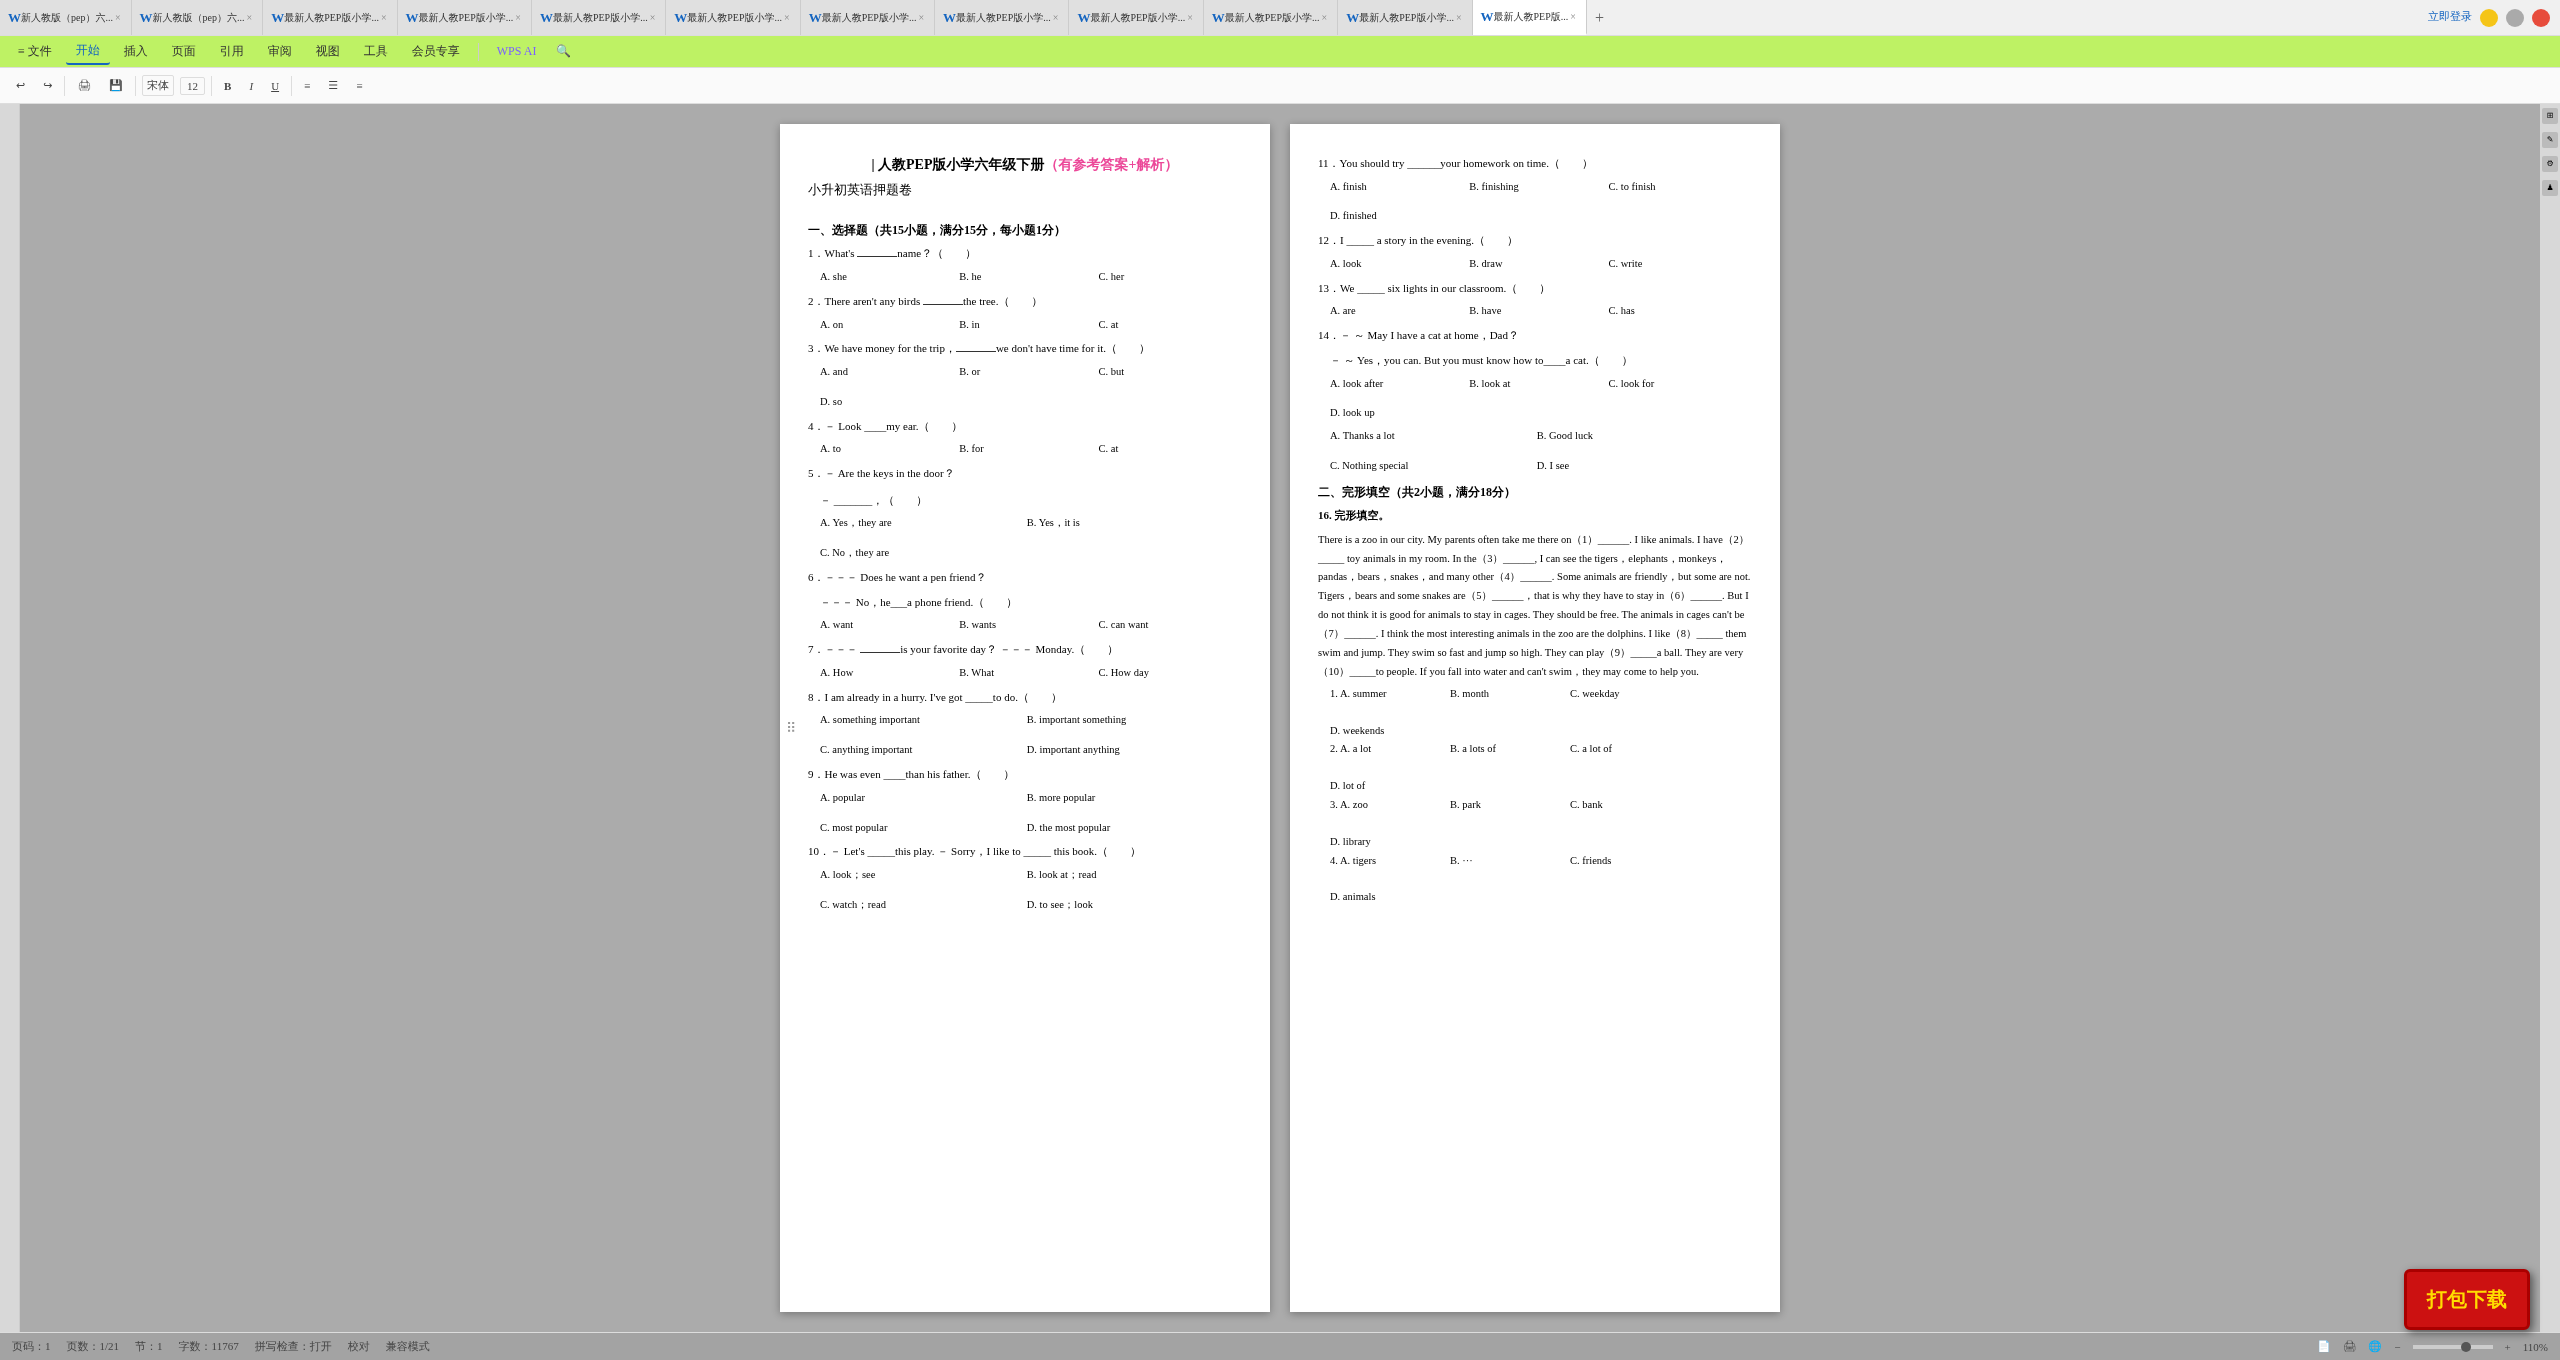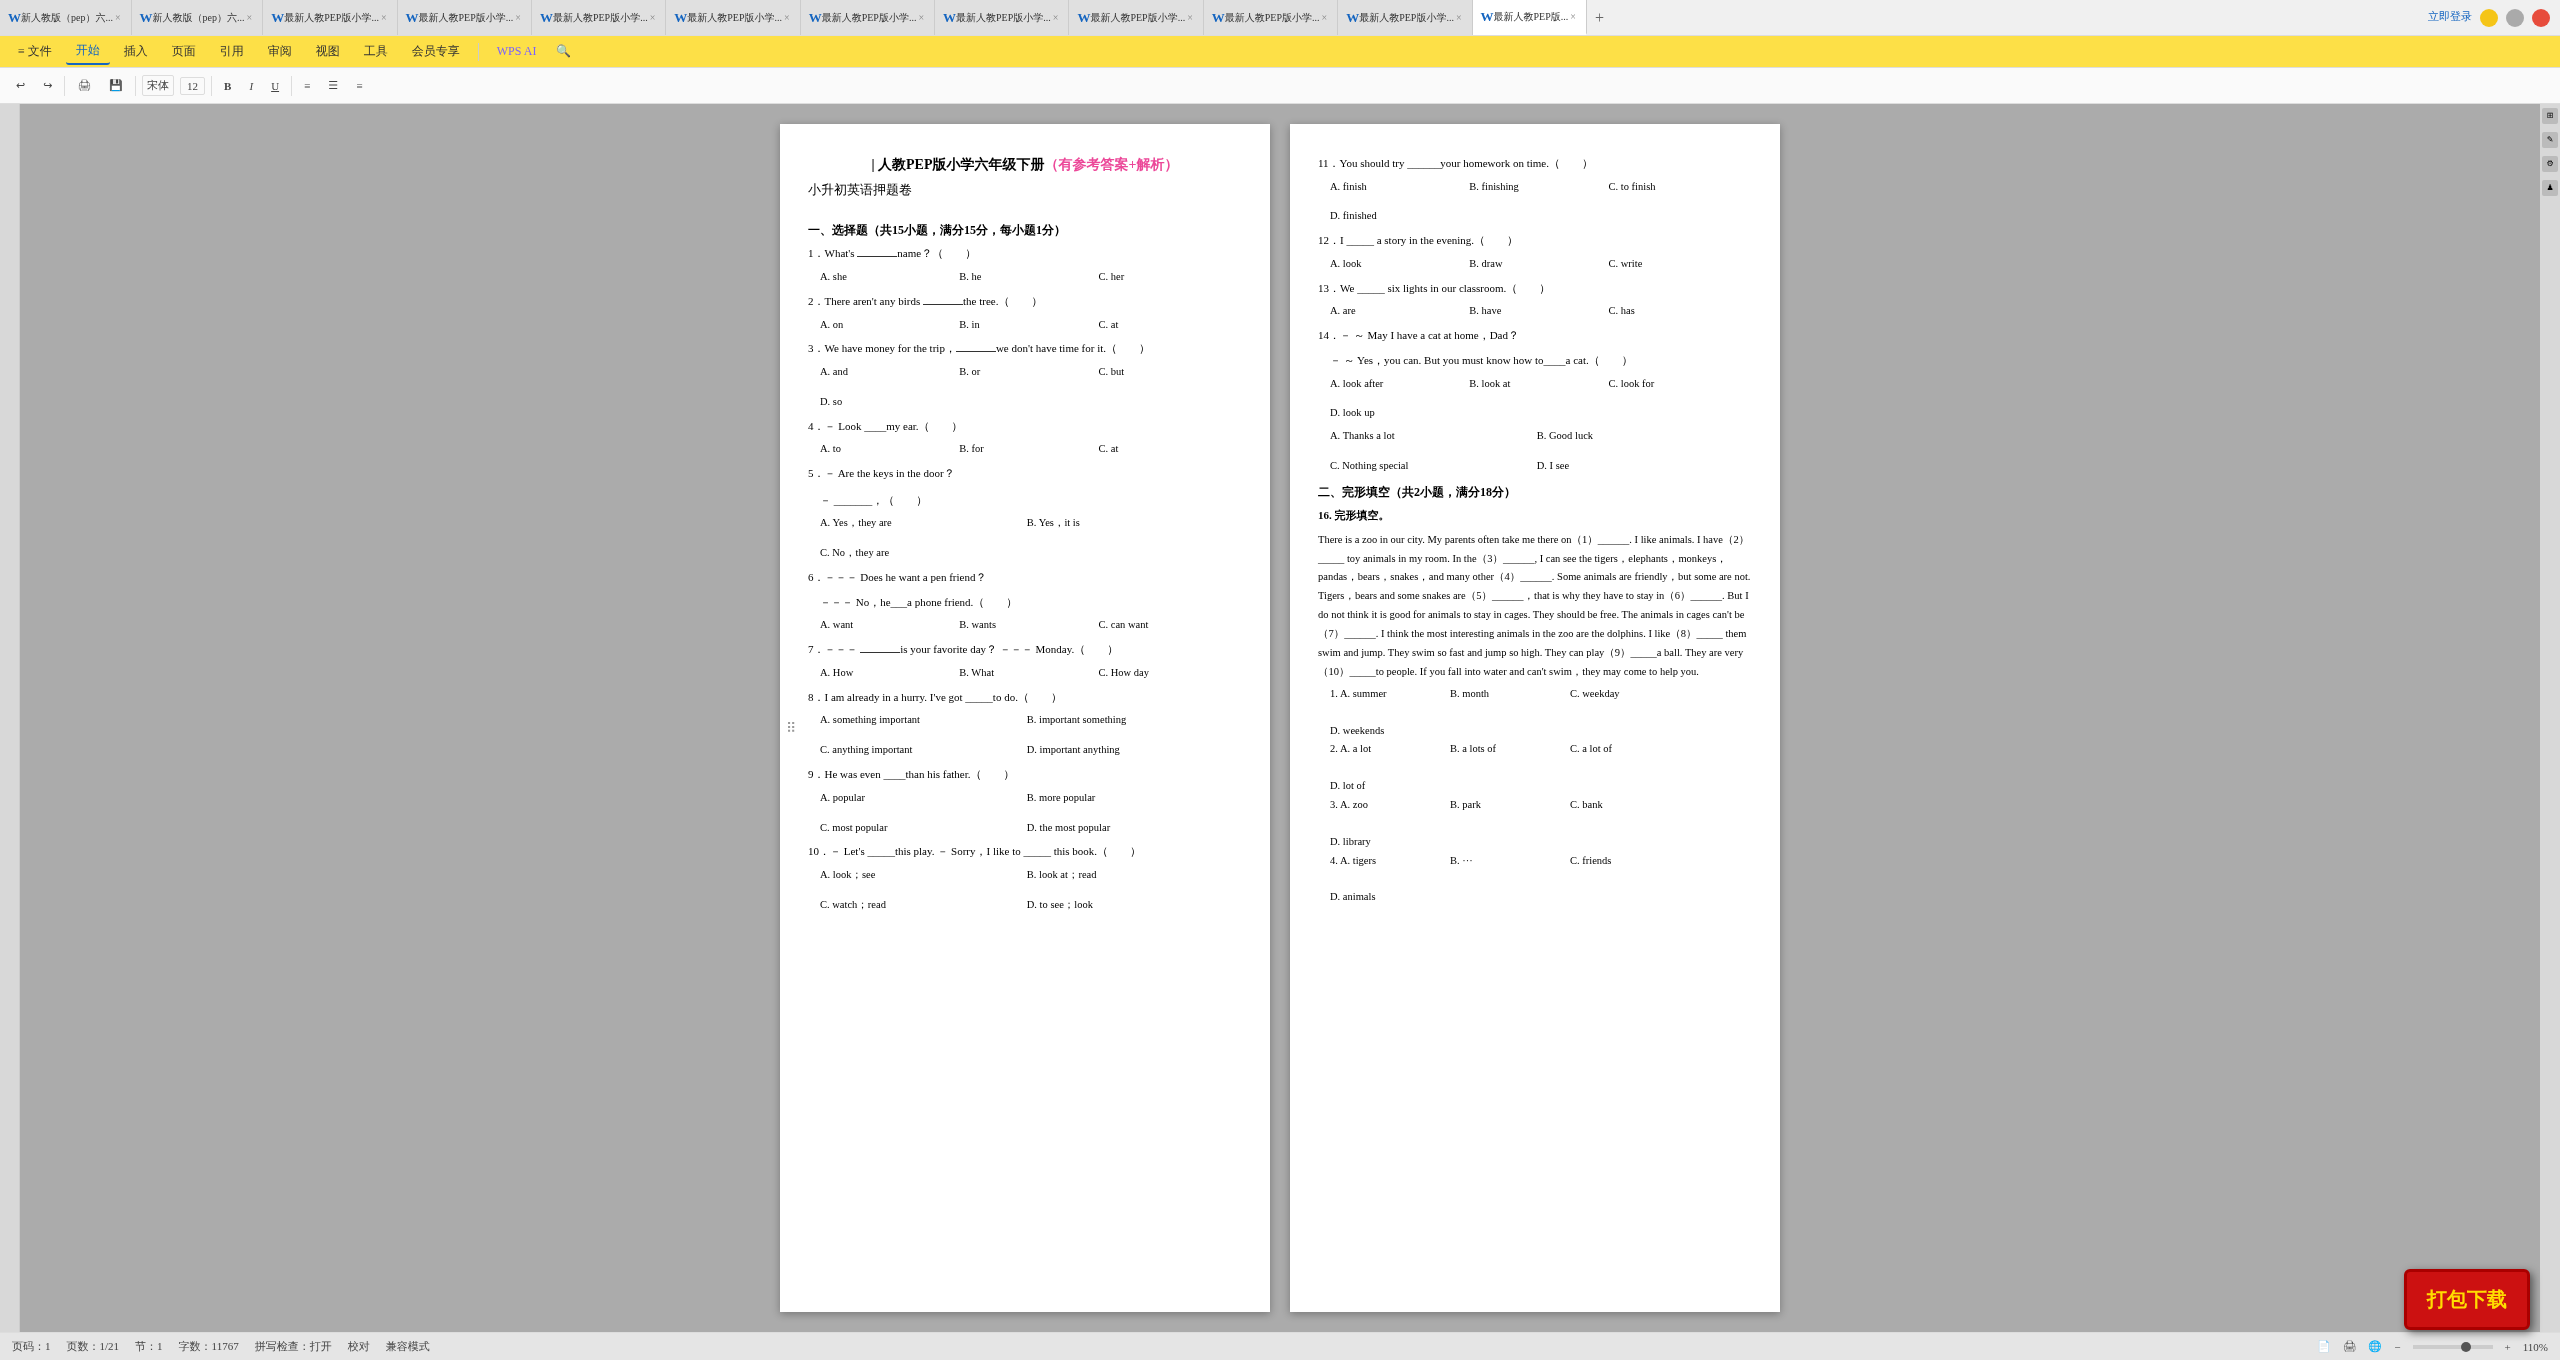--- a/index.html
+++ b/index.html
@@ -53,21 +53,21 @@
     }
     .title-right {
       display: flex;
       padding: 0 10px;
       gap: 8px;
     }
 
     
     #menubar {
       height: 32px;
-      background: #fde047;
+      background: #bef264;
       display: flex;
       align-items: center;
       padding: 0 8px;
       border-bottom: 1px solid #ddd;
       gap: 4px;
     }
     .menu-item {
       padding: 4px 10px;
       font-size: 12px;
       color: #333;
@@ -189,21 +189,21 @@
       border-radius: 2px;
       font-size: 8px;
       text-align: center;
       line-height: 16px;
       cursor: pointer;
     }
 
     
     #statusbar {
       height: 28px;
-      background: #e5e5e5;
+      background: #a3a3a3;
       border-top: 1px solid #ddd;
       display: flex;
       align-items: center;
       padding: 0 12px;
       font-size: 11px;
       color: #444;
       gap: 16px;
     }
     .status-right {
       margin-left: auto;

